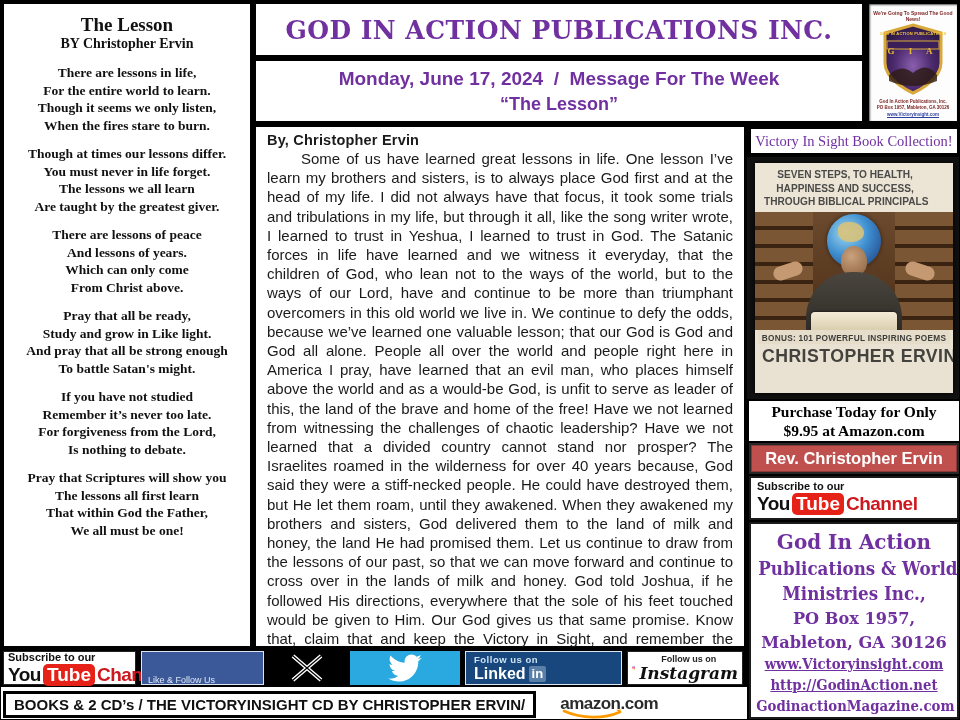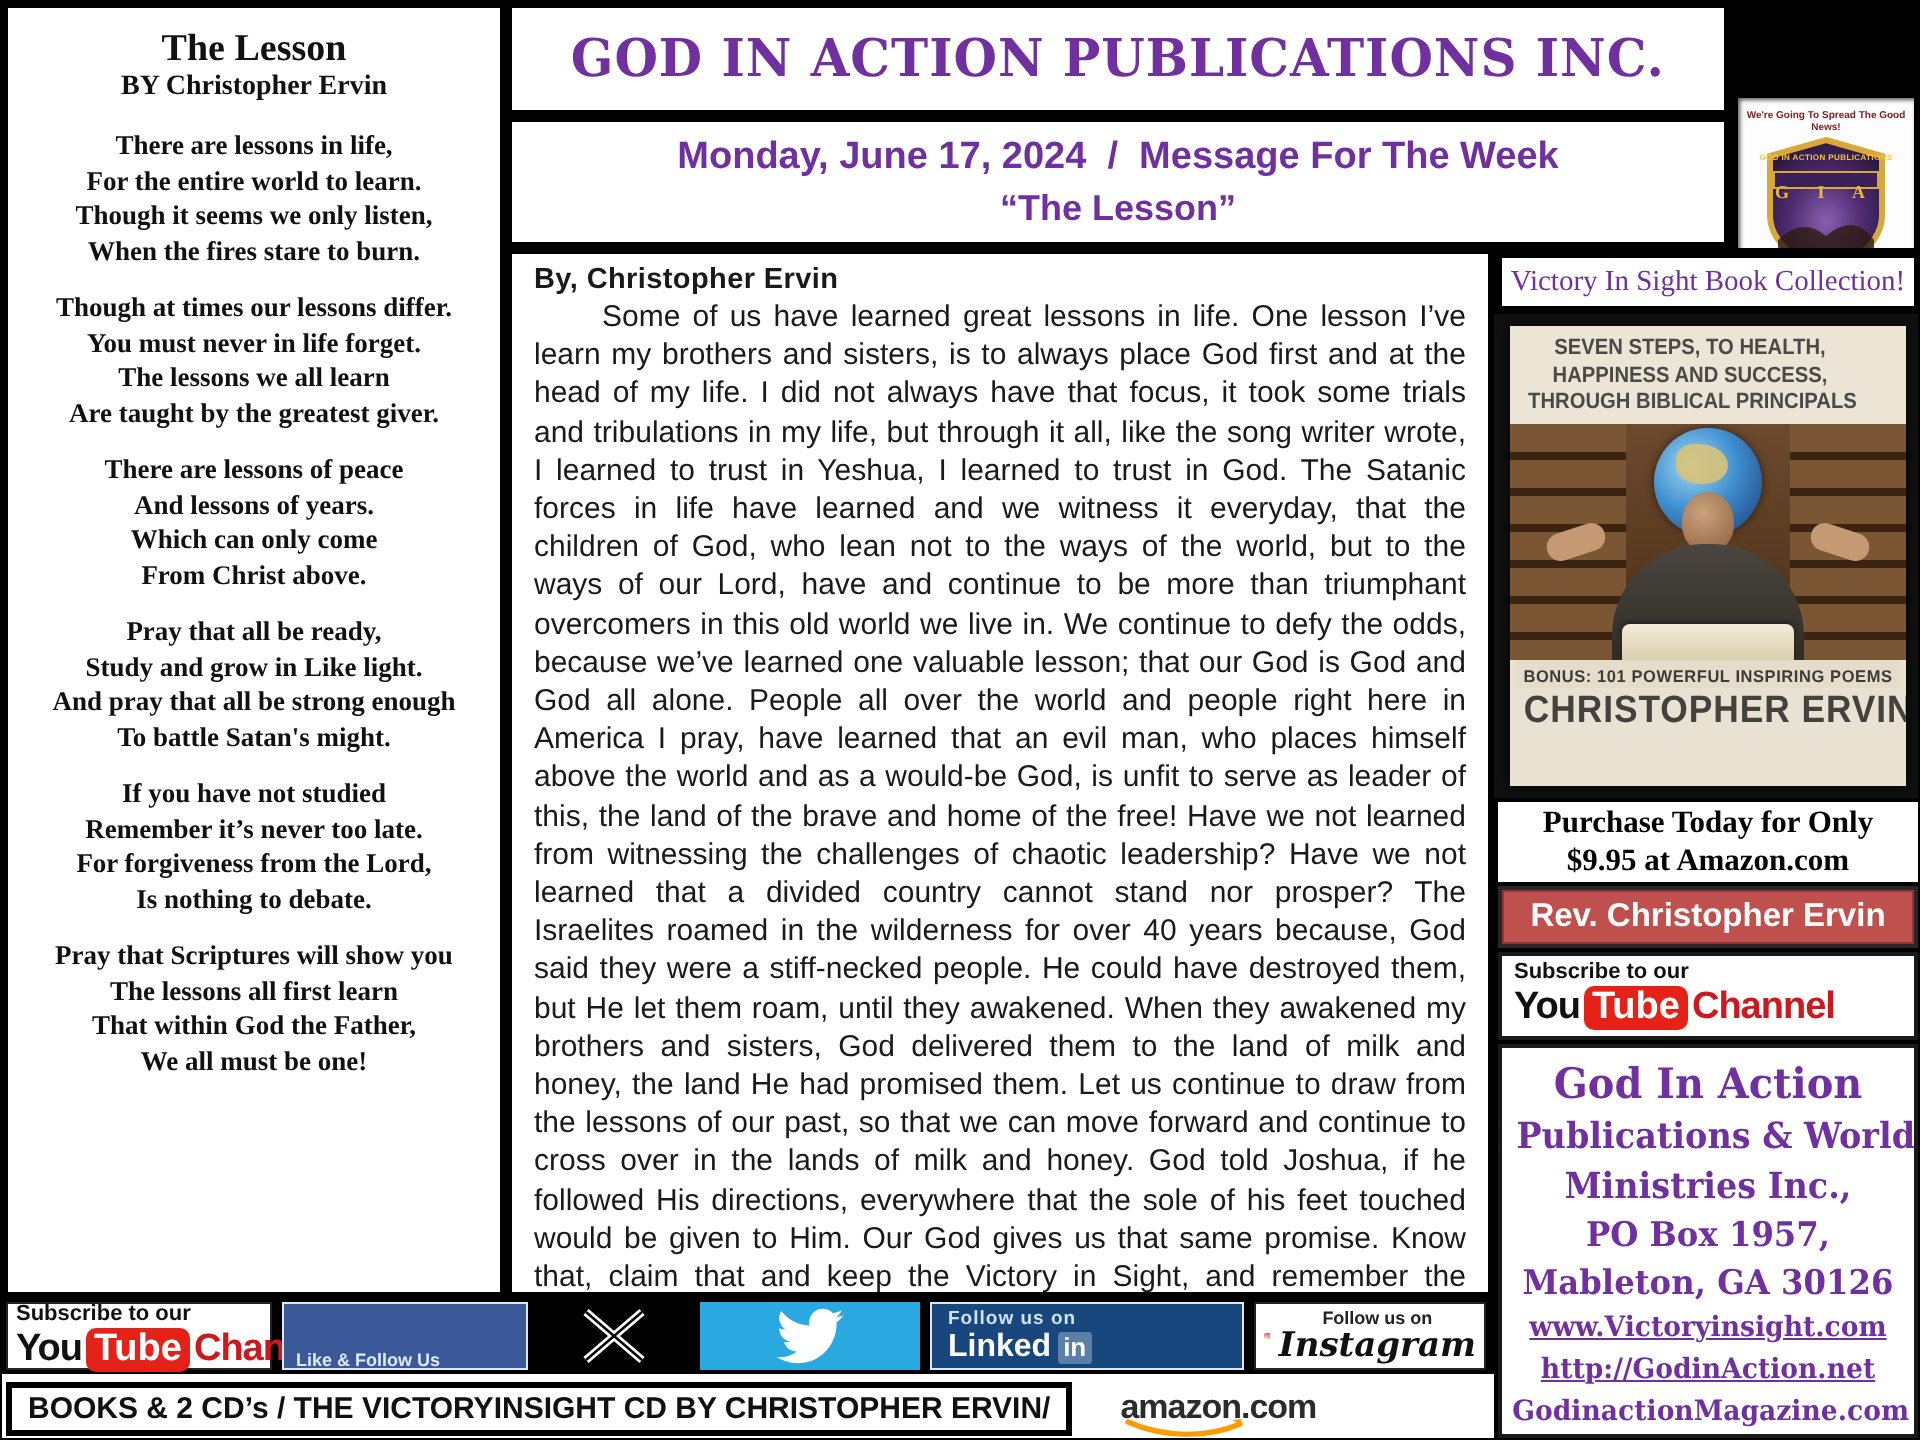--- a/index.html
+++ b/index.html
@@ -18,21 +18,21 @@
   .header-box { position:absolute; left:252px; top:0; width:612px; height:57px; border:3px solid #000;
     display:flex; align-items:center; justify-content:center; background:#fff; }
   .header-title { font-family:"DejaVu Serif", serif; font-weight:bold; color:#7030a0; font-size:26px; letter-spacing:0.5px; transform:scaleX(0.96); white-space:nowrap; }
   .date-box { position:absolute; left:252px; top:57px; width:612px; height:66px; border:3px solid #000;
     display:flex; flex-direction:column; align-items:center; justify-content:center; gap:4px; background:#fff; }
   .dateline { color:#7030a0; font-weight:bold; font-size:19px; white-space:pre; }
   .message-title { color:#7030a0; font-weight:bold; font-size:18px; }
 
   
   .logo-panel { position:absolute; left:864px; top:0; width:96px; height:123px; background:#000; padding:3px 4px; }
-  .logo-card { position:relative; width:100%; height:100%; background:#fdfdfd; box-shadow:1px 1px 2px #555 inset; text-align:center;margin-top:45px; }
+  .logo-card { position:relative; width:100%; height:100%; background:#fdfdfd; box-shadow:1px 1px 2px #555 inset; text-align:center; }
   .logo-tagline { font-size:5px; font-weight:bold; color:#7a1f1f; padding-top:6px; display:block; }
   .logo-shield { margin-top:1px; }
   .logo-shield-title { position:absolute; left:0; right:0; top:27px; font-size:4px; font-weight:bold; color:#f5c542; letter-spacing:0.2px; }
   .logo-initials { position:absolute; left:0; right:0; top:42px; font-size:9px; font-weight:bold; color:#e8b83a; letter-spacing:6px; font-family:"Liberation Serif", serif; }
   .logo-addr1 { position:absolute; left:0; right:0; bottom:17px; font-size:4.5px; font-weight:bold; color:#7a1f1f; }
   .logo-addr2 { position:absolute; left:0; right:0; bottom:11px; font-size:4.5px; font-weight:bold; color:#7a1f1f; }
   .logo-addr3 { position:absolute; left:0; right:0; bottom:4px; font-size:4.5px; font-weight:bold; color:#2a3e9e; text-decoration:underline; }
 
   
   .article-panel { position:absolute; left:252px; top:123px; width:494px; height:525px; border:3px solid #000;
@@ -86,21 +86,21 @@
   .yt-you { font-size:19px; font-weight:900; color:#111; letter-spacing:-0.5px; }
   .yt-tube { font-size:19px; font-weight:900; color:#fff; background:#e62117; border-radius:5px; padding:0 4px; line-height:22px; }
   .yt-channel { font-size:19px; font-weight:900; color:#cc181e; letter-spacing:-0.5px; }
 
   
   .social-strip { position:absolute; left:0; top:648px; width:746px; height:38px; background:#000;
     display:flex; align-items:center; gap:5px; padding:0 2px; }
   .tile { height:34px; display:flex; flex-direction:column; justify-content:center; }
   .tile-yt { width:133px; background:#fff; border:1px solid #222; padding:1px 4px; }
   .tile-fb { width:123px; background:#3b5998; border:1px solid #dce5f2; padding:2px 6px; color:#fff; }
-  .fb-tag { font-size:9px; font-weight:bold; color:#dfe8f5; line-height:10px;margin-top:41px; }
+  .fb-tag { font-size:9px; font-weight:normal; color:#dfe8f5; line-height:10px;margin-top:41px; }
   .fb-row { display:flex; align-items:flex-end; gap:4px; }
   .fb-name { font-size:16px; font-weight:bold; line-height:17px; letter-spacing:-0.3px; }
   .tile-x { width:76px; background:#000; align-items:center; }
   .tile-tw { width:110px; background:#2aa9e0; align-items:center; }
   .tile-li { width:157px; background:#17477c; border:1px solid #dce5f2; padding:2px 8px; color:#fff; }
   .li-tag { font-size:9.5px; font-weight:bold; color:#cfe3f5; line-height:11px; letter-spacing:0.5px; }
   .li-row { display:flex; align-items:center; gap:3px; }
   .li-name { font-size:16px; font-weight:900; line-height:17px; }
   .li-in { font-size:13px; font-weight:900; color:#fff; background:#5b7fa6; border-radius:2px; padding:0 3px; line-height:16px; }
   .tile-ig { width:116px; background:#fff; border:1px solid #222; flex-direction:row; align-items:center; gap:4px; padding:0 4px; }

